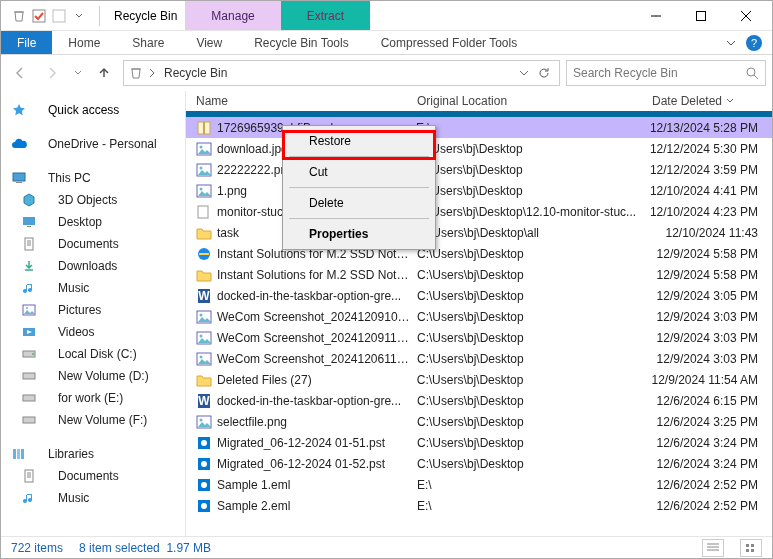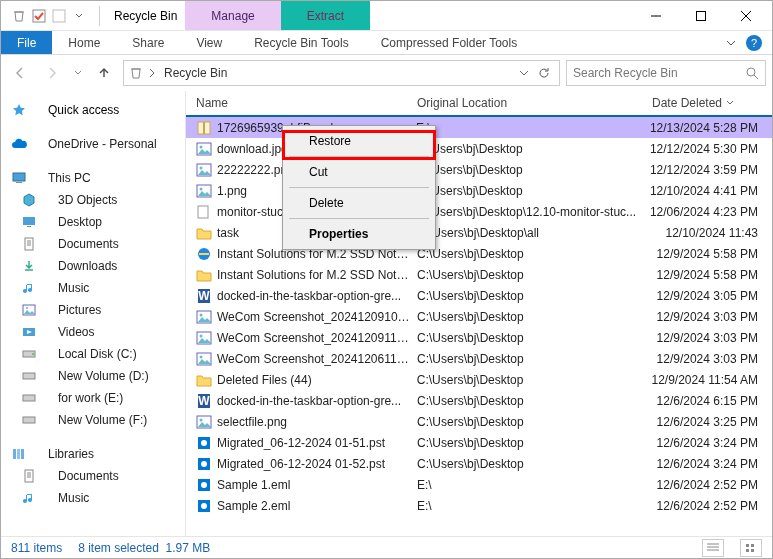--- a/index.html
+++ b/index.html
@@ -27,21 +27,21 @@
 .addr-box .seg { padding: 0 4px; display: flex; align-items: center; gap: 2px; color: #333; }
 .search-box { width: 200px; height: 26px; border: 1px solid #ccc; display: flex; align-items: center; padding: 0 6px; justify-content: space-between; color: #777; }
 .content { display: flex; height: calc(100% - 30px - 24px - 36px - 22px); }
 .navpane { width: 185px; border-right: 1px solid #e5e5e5; overflow-y: auto; padding: 6px 0; }
 .nav-group { padding: 2px 0; }
 .nav-item { display: flex; align-items: center; padding: 3px 8px 3px 20px; gap: 21px; color: #222; white-space: nowrap; }
 .nav-item.top { padding-left: 10px; font-weight: 400; }
 .nav-item .ico { width: 16px; height: 16px; display: flex; align-items: center; justify-content: center; flex-shrink: 0; }
 .nav-item.qa { color: #000; }
 .listarea { flex: 1; display: flex; flex-direction: column; overflow: hidden; }
-.cols { display: flex; height: 26px; border-bottom: 2px solid #0369a1; color: #444; align-items: center; }
+.cols { display: flex; height: 26px; border-bottom: 6px solid #0369a1; color: #444; align-items: center; }
 .col-name { width: 225px; padding-left: 10px; }
 .col-loc { width: 235px; padding-left: 6px; }
 .col-date { flex: 1; padding-left: 6px; display: flex; align-items: center; gap: 4px; }
 .rows { flex: 1; overflow-y: auto; overflow-x: auto; }
 .row { display: flex; height: 21px; align-items: center; color: #222; }
 .row.selected { background: #c4b5fd; }
 .row .c-name { width: 225px; padding-left: 10px; display: flex; align-items: center; gap: 5px; overflow: hidden; white-space: nowrap; }
 .row .c-loc { width: 235px; padding-left: 6px; overflow: hidden; white-space: nowrap; text-overflow: ellipsis; }
 .row .c-date { flex: 1; padding-left: 6px; text-align: right; padding-right: 14px; white-space: nowrap; }
 .file-ico { width: 16px; height: 16px; flex-shrink: 0; display: flex; align-items: center; justify-content: center; font-size: 11px; }
@@ -433,21 +433,21 @@
         <div class="row">
           <div class="c-name">
             <span class="file-ico">
               <svg width="16" height="14" viewBox="0 0 16 14">
                 <rect x="2" y="1" width="10" height="12" fill="#fff" stroke="#999"></rect>
               </svg>
             </span>
             <span class="trunc">monitor-stuck-in...</span>
           </div>
           <div class="c-loc">C:\Users\bj\Desktop\12.10-monitor-stuc...</div>
-          <div class="c-date">12/06/2024 4:23 PM</div>
+          <div class="c-date">12/10/2024 4:23 PM</div>
         </div>
         <div class="row">
           <div class="c-name">
             <span class="file-ico">
               <svg width="16" height="14" viewBox="0 0 16 14">
                 <path d="M1 3h5l1 2h8v8H1z" fill="#ffd86b" stroke="#d9a93a"></path>
               </svg>
             </span>
             <span class="trunc">task</span>
           </div>
@@ -534,21 +534,21 @@
           <div class="c-loc">C:\Users\bj\Desktop</div>
           <div class="c-date">12/9/2024 3:03 PM</div>
         </div>
         <div class="row">
           <div class="c-name">
             <span class="file-ico">
               <svg width="16" height="14" viewBox="0 0 16 14">
                 <path d="M1 3h5l1 2h8v8H1z" fill="#ffd86b" stroke="#d9a93a"></path>
               </svg>
             </span>
-            <span class="trunc">Deleted Files (44)</span>
+            <span class="trunc">Deleted Files (27)</span>
           </div>
           <div class="c-loc">C:\Users\bj\Desktop</div>
           <div class="c-date">12/9/2024 11:54 AM</div>
         </div>
         <div class="row">
           <div class="c-name">
             <span class="file-ico">
               <svg width="16" height="16" viewBox="0 0 16 16">
                 <rect x="2" y="1" width="12" height="14" fill="#2b579a"></rect>
                 <text x="8" y="12" text-anchor="middle" fill="#fff" font-size="9" font-weight="bold">W</text>
@@ -623,21 +623,21 @@
             <span class="trunc">Sample 2.eml</span>
           </div>
           <div class="c-loc">E:\</div>
           <div class="c-date">12/6/2024 2:52 PM</div>
         </div>
       </div>
   </div>
 </div>
 
 <div class="statusbar">
-  <span>811 items</span>
+  <span>722 items</span>
   <span><span>8 item selected</span>&nbsp;&nbsp;<span>1.97 MB</span></span>
   <div class="spacer"></div>
   <div class="viewbtn">
       <svg width="12" height="10" viewBox="0 0 12 10">
         <path d="M0 1h12M0 4h12M0 7h12" stroke="#888"></path>
       </svg>
     </div>
   <div class="viewbtn">
       <svg width="12" height="10" viewBox="0 0 12 10">
         <rect x="1" y="1" width="3" height="3" fill="#888"></rect>

